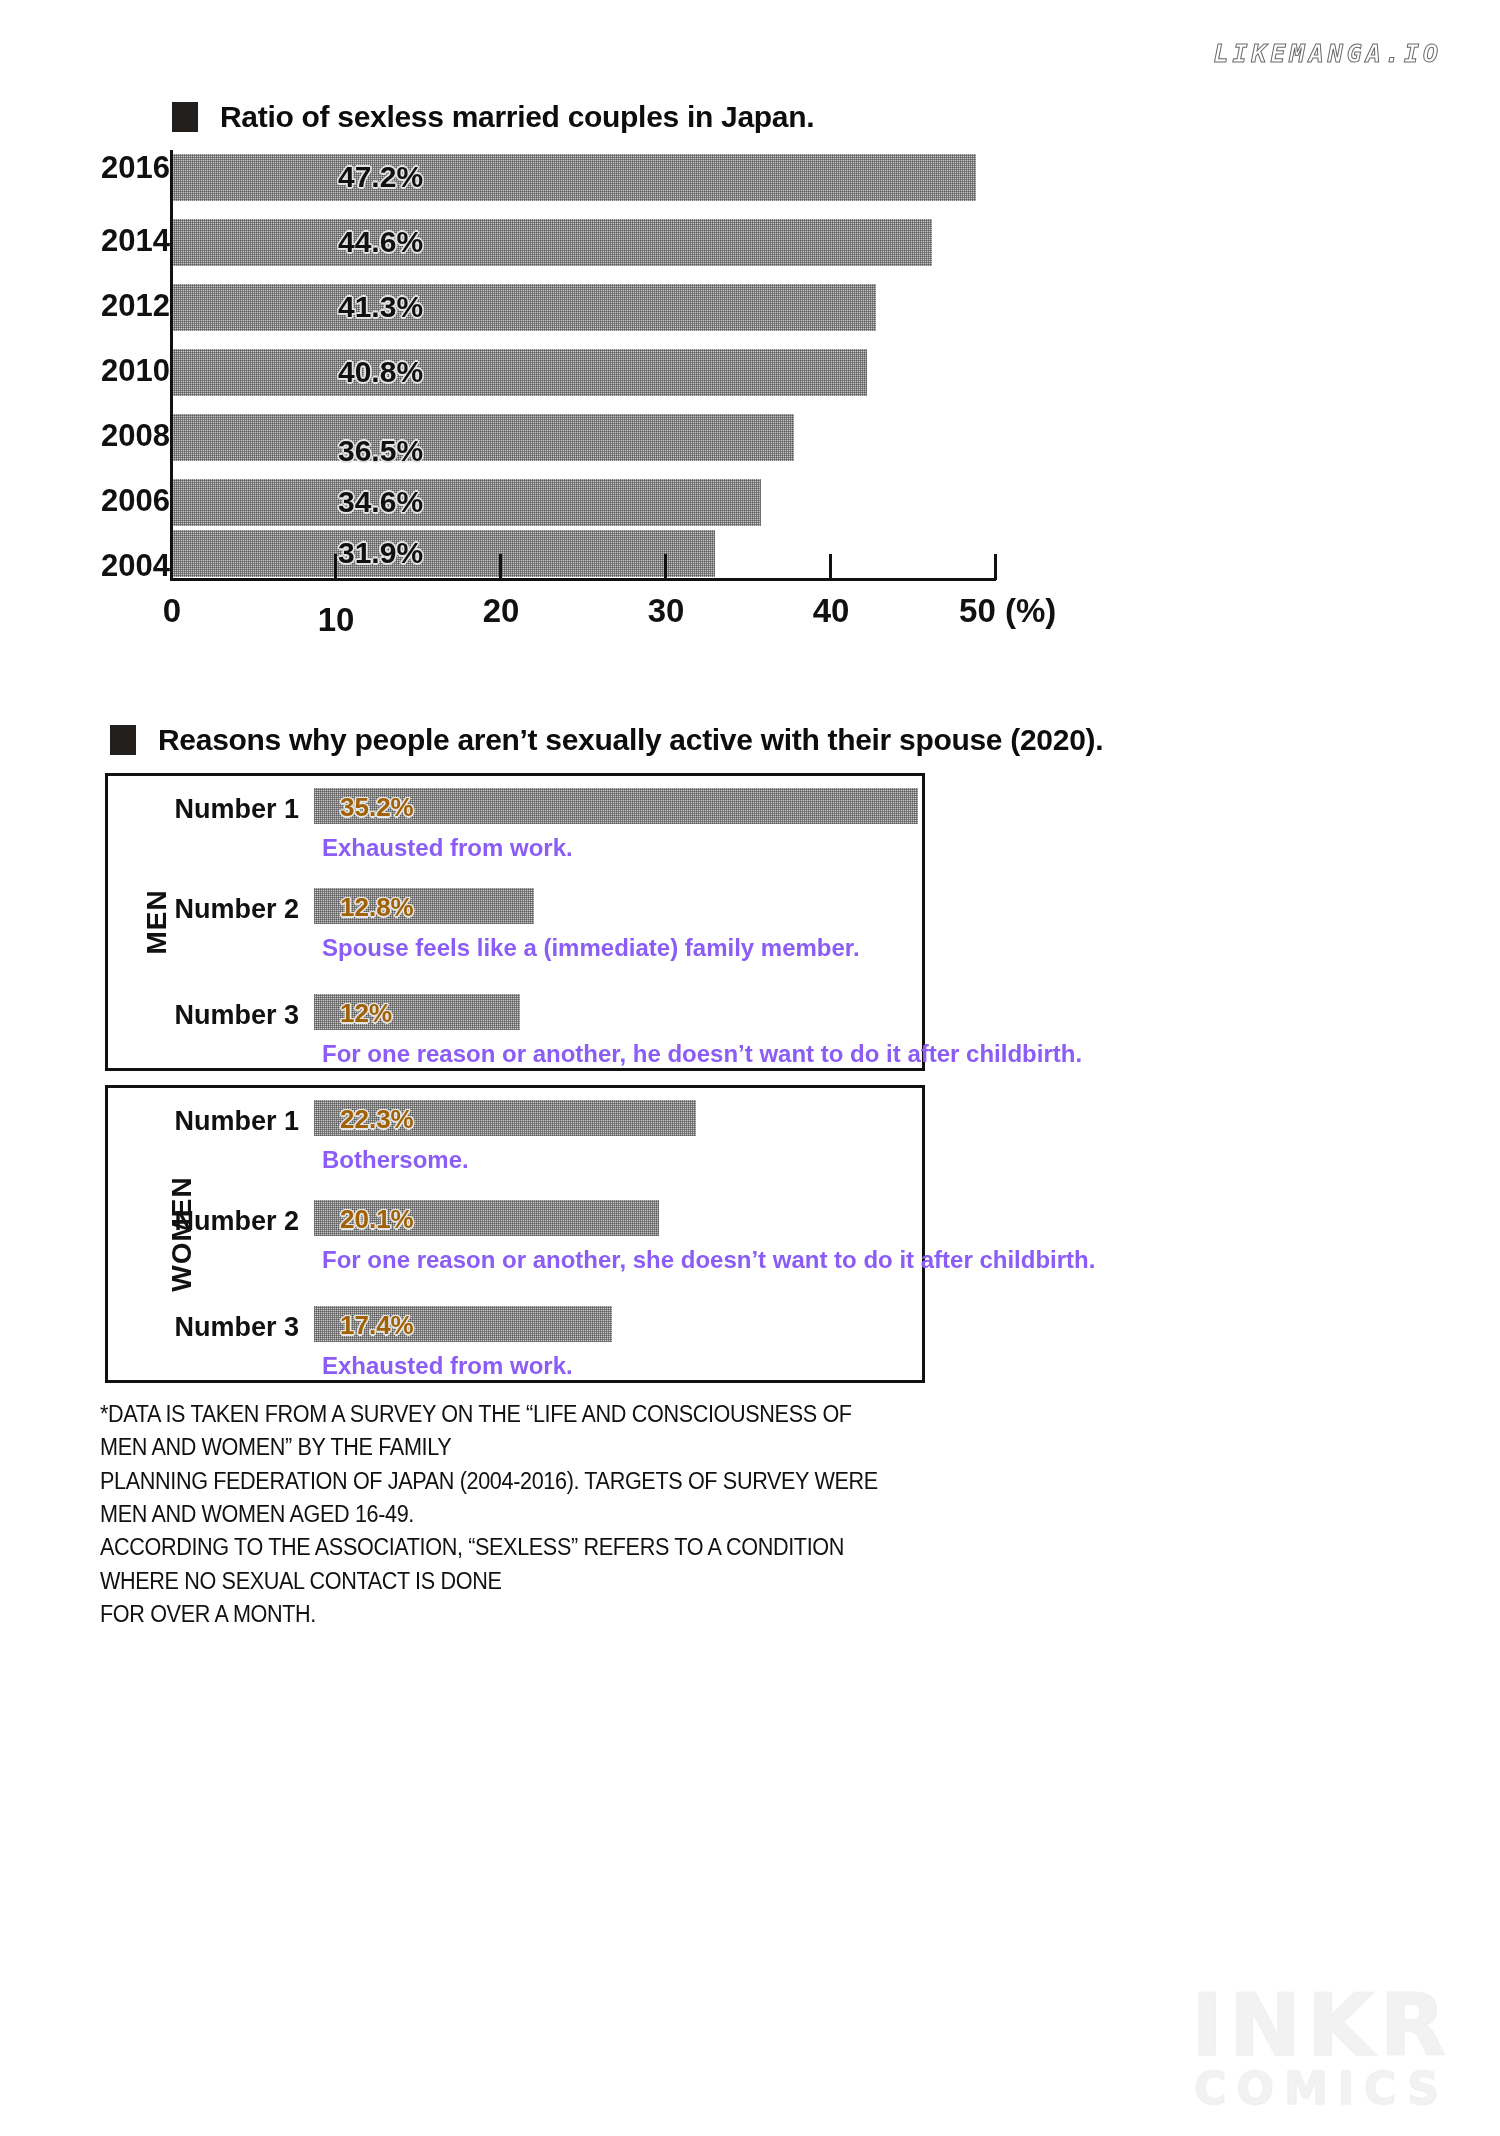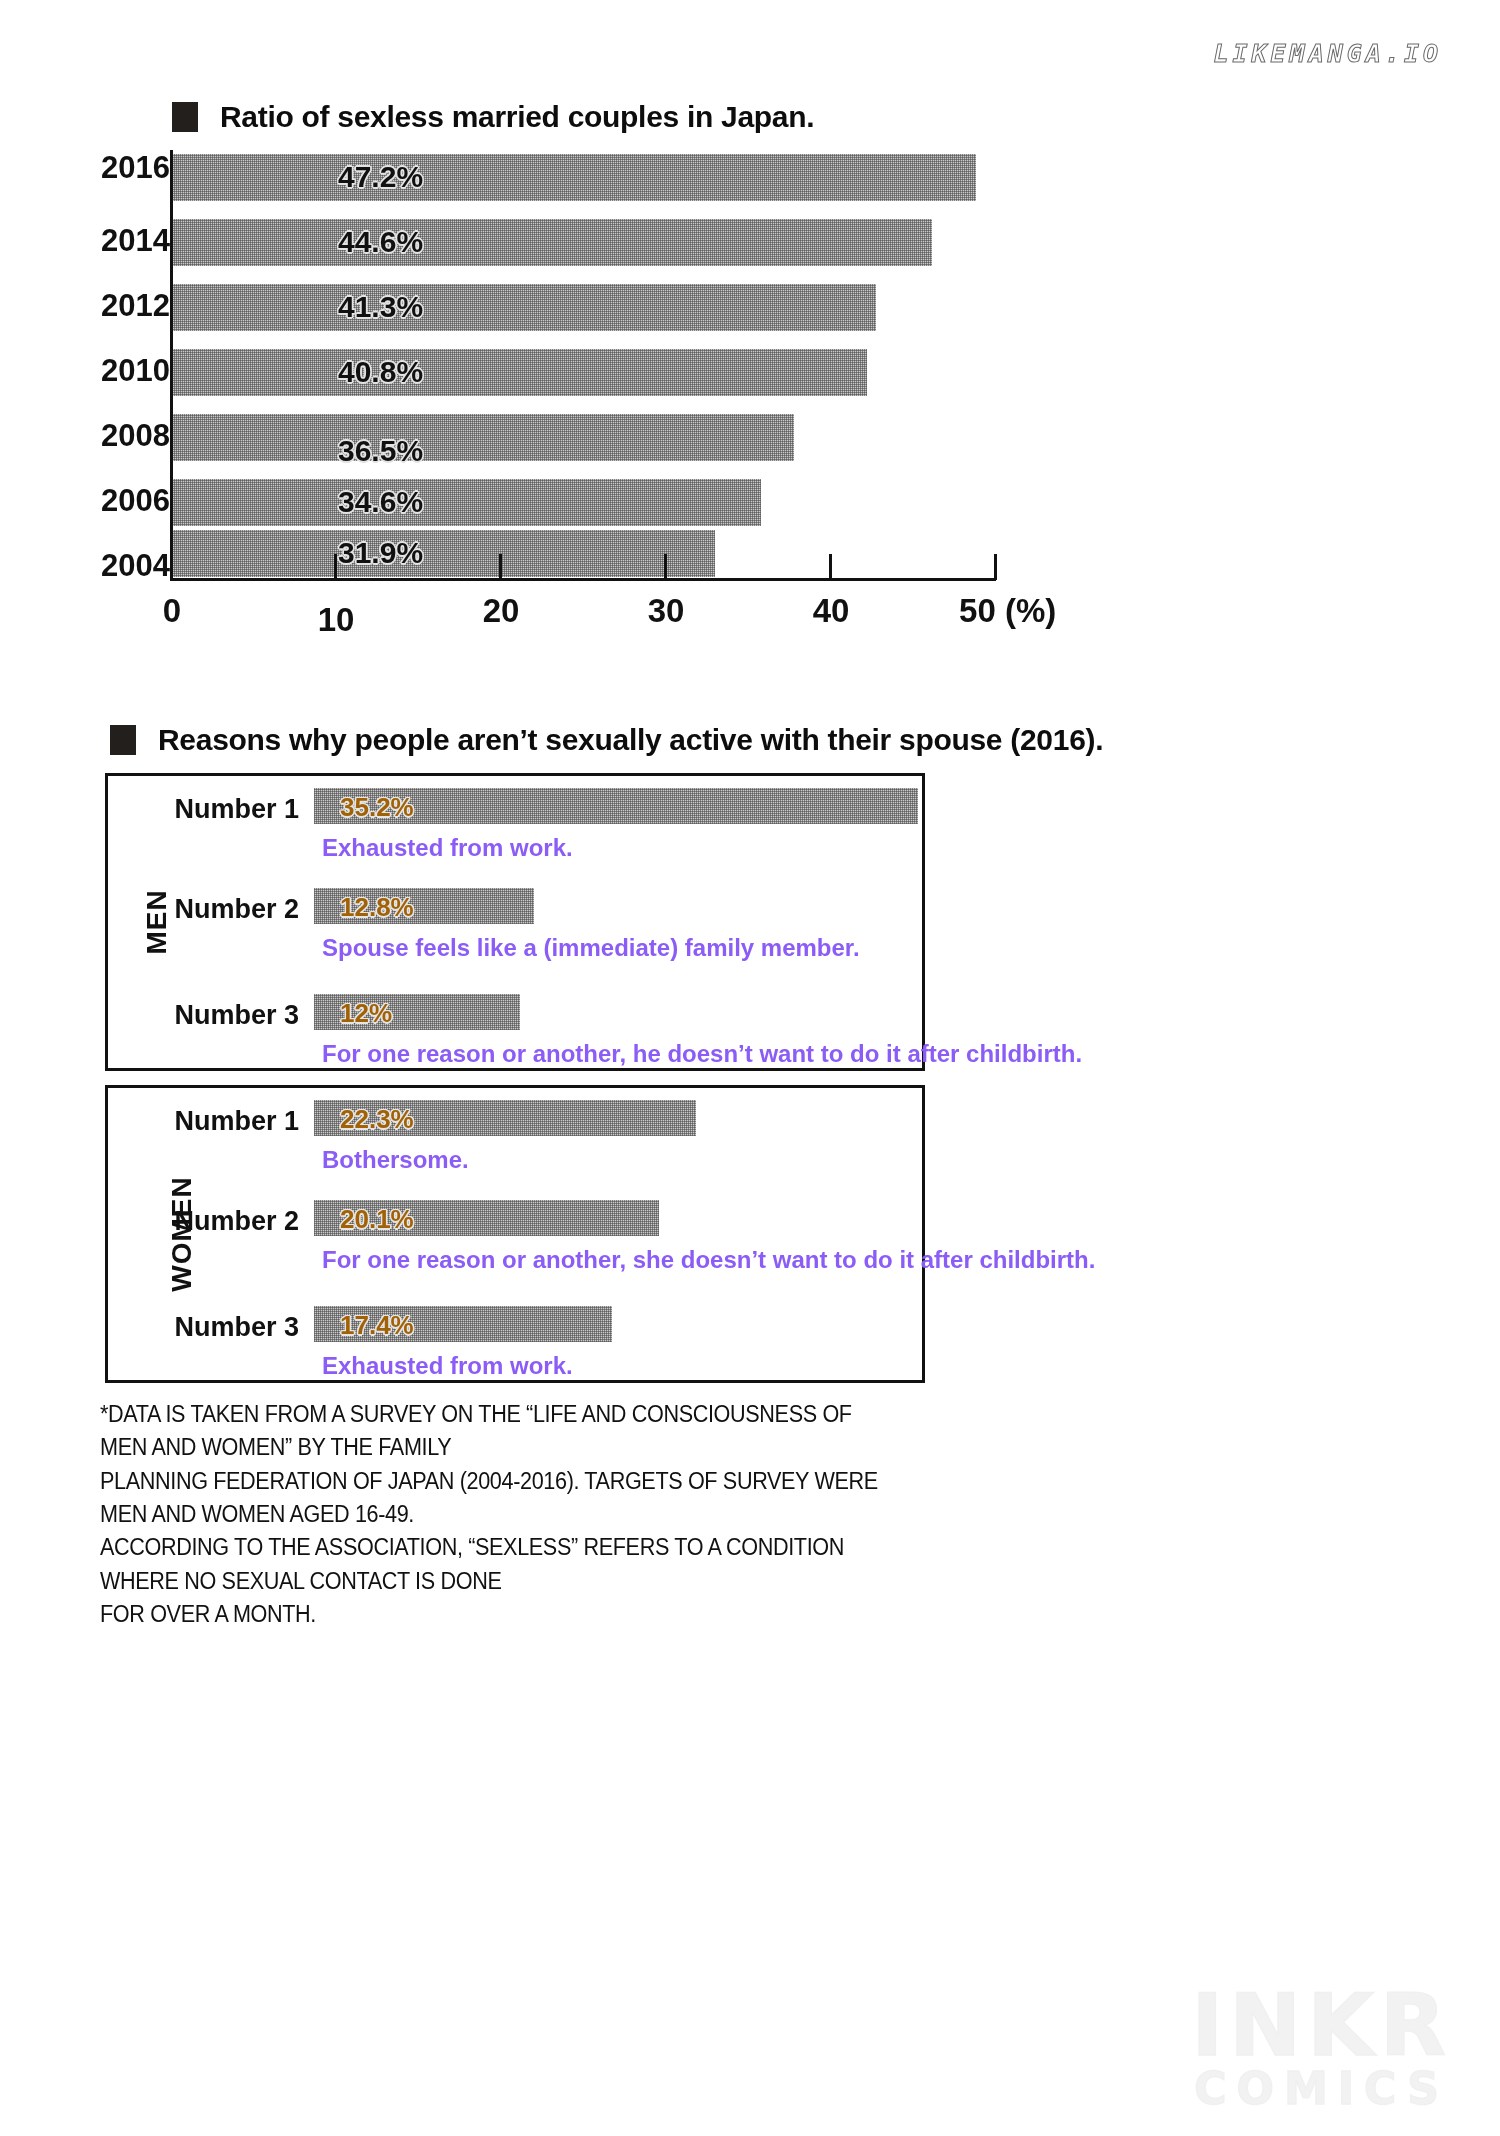--- a/index.html
+++ b/index.html
@@ -282,21 +282,21 @@
   <div class="ticklab" style="left:172px;">0</div>
   <div class="ticklab" style="left:336px;margin-top:9px;">10</div>
   <div class="ticklab" style="left:501px;">20</div>
   <div class="ticklab" style="left:666px;">30</div>
   <div class="ticklab" style="left:831px;">40</div>
   <div class="ticklab last" style="left:996px;">50 (%)</div>
 </div>
 
 <div class="sec-head" id="sec2head">
   <span class="sq"></span>
-  <span class="txt">Reasons why people aren’t sexually active with their spouse (2016).</span>
+  <span class="txt">Reasons why people aren’t sexually active with their spouse (2020).</span>
 </div>
 
 <div class="group-box" id="box-men">
   <div class="grouplab">MEN</div>
 
   <div class="rank-row">
     <div class="rank-lab" style="top:18px;">Number 1</div>
     <div class="bar rank-bar" style="top:12px; width:604px;"></div>
     <div class="rank-val" style="top:16px;">35.2%</div>
     <div class="rank-desc" style="top:58px;">Exhausted from work.</div>

